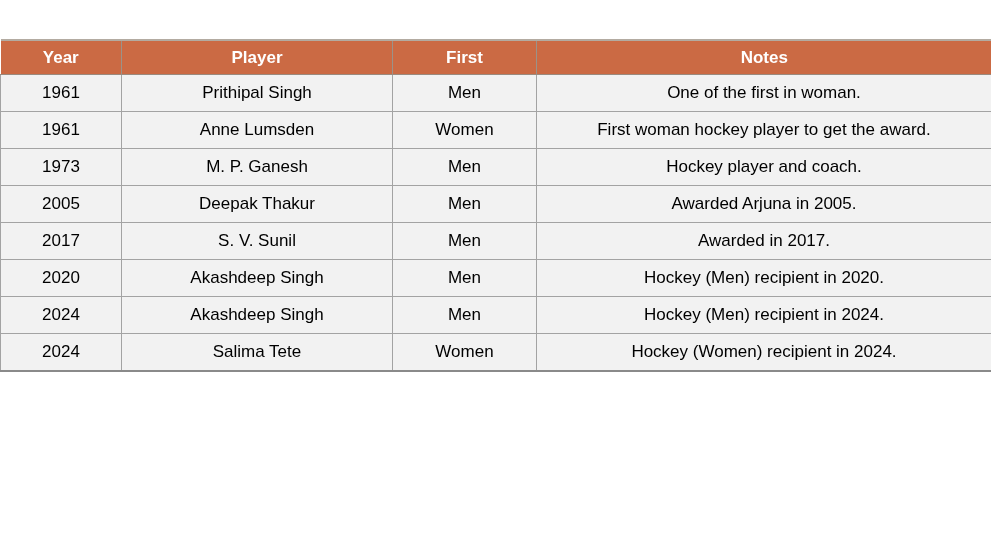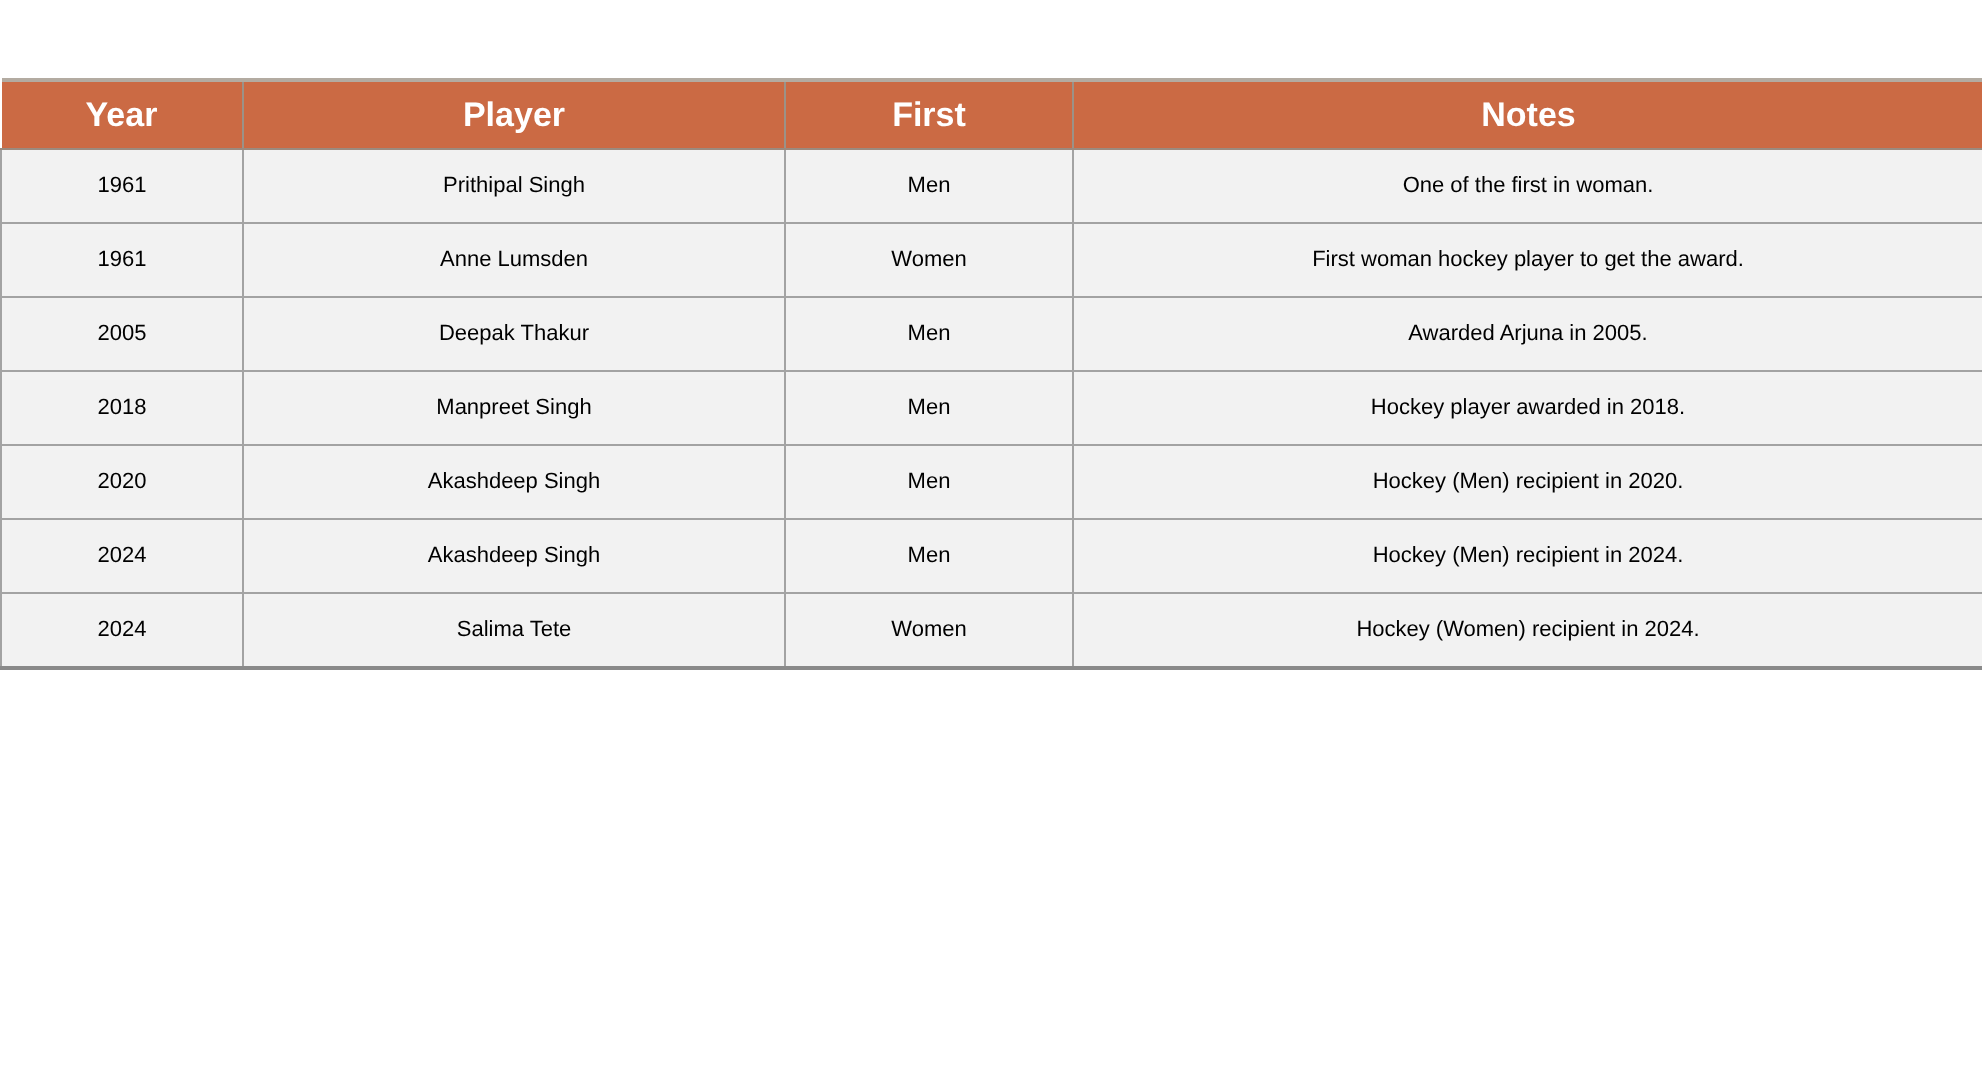--- a/index.html
+++ b/index.html
@@ -36,21 +36,21 @@
     border-left: 1px solid #9b9288;
     border-right: 1px solid #9b9288;
     border-bottom: 1px solid #9b8a7e;
     padding: 0 4px;
   }
   table.award-table th:first-child { border-left: none; }
   table.award-table th:last-child { border-right: none; }
   table.award-table td {
     background: #f2f2f2;
     color: #000000;
-    font-size: 11px;
+    font-size: 17px;
     height: 36px;
     text-align: center;
     vertical-align: middle;
     border: 1px solid #a3a3a3;
     padding: 0 16px;
     white-space: nowrap;
     overflow: hidden;
   }
   col.col-year   { width: 121px; }
   col.col-player { width: 271px; }
@@ -83,30 +83,36 @@
         <td>Men</td>
         <td>One of the first in woman.</td>
       </tr>
       <tr>
         <td>1961</td>
         <td>Anne Lumsden</td>
         <td>Women</td>
         <td>First woman hockey player to get the award.</td>
       </tr>
       <tr>
+        <td>1973</td>
+        <td>M. P. Ganesh</td>
+        <td>Men</td>
+        <td>Hockey player and coach.</td>
+      </tr>
+      <tr>
         <td>2005</td>
         <td>Deepak Thakur</td>
         <td>Men</td>
         <td>Awarded Arjuna in 2005.</td>
       </tr>
       <tr>
-        <td>2018</td>
-        <td>Manpreet Singh</td>
+        <td>2017</td>
+        <td>S. V. Sunil</td>
         <td>Men</td>
-        <td>Hockey player awarded in 2018.</td>
+        <td>Awarded in 2017.</td>
       </tr>
       <tr>
         <td>2020</td>
         <td>Akashdeep Singh</td>
         <td>Men</td>
         <td>Hockey (Men) recipient in 2020.</td>
       </tr>
       <tr>
         <td>2024</td>
         <td>Akashdeep Singh</td>

